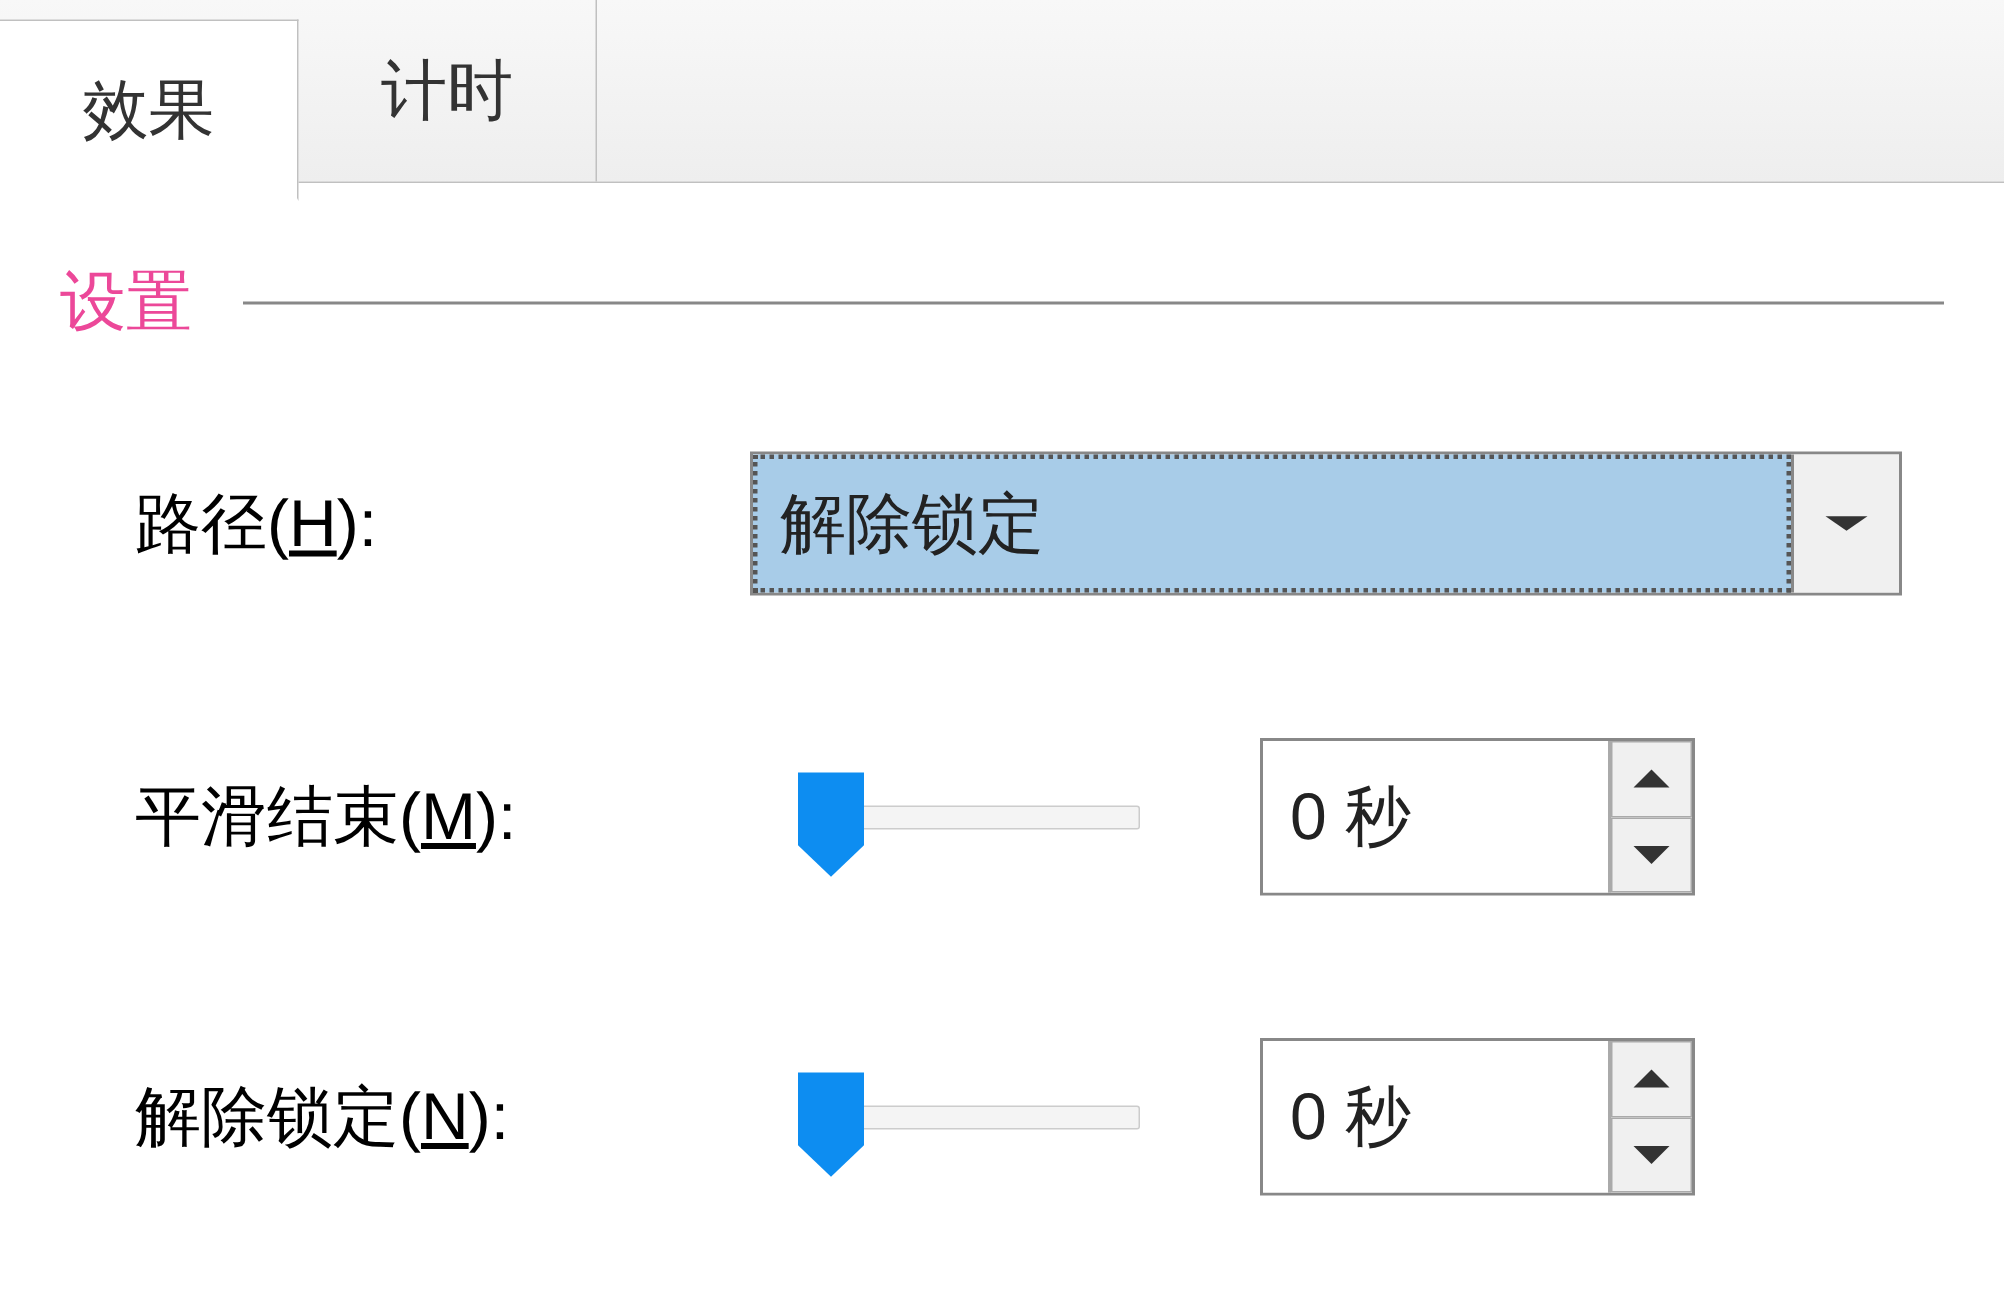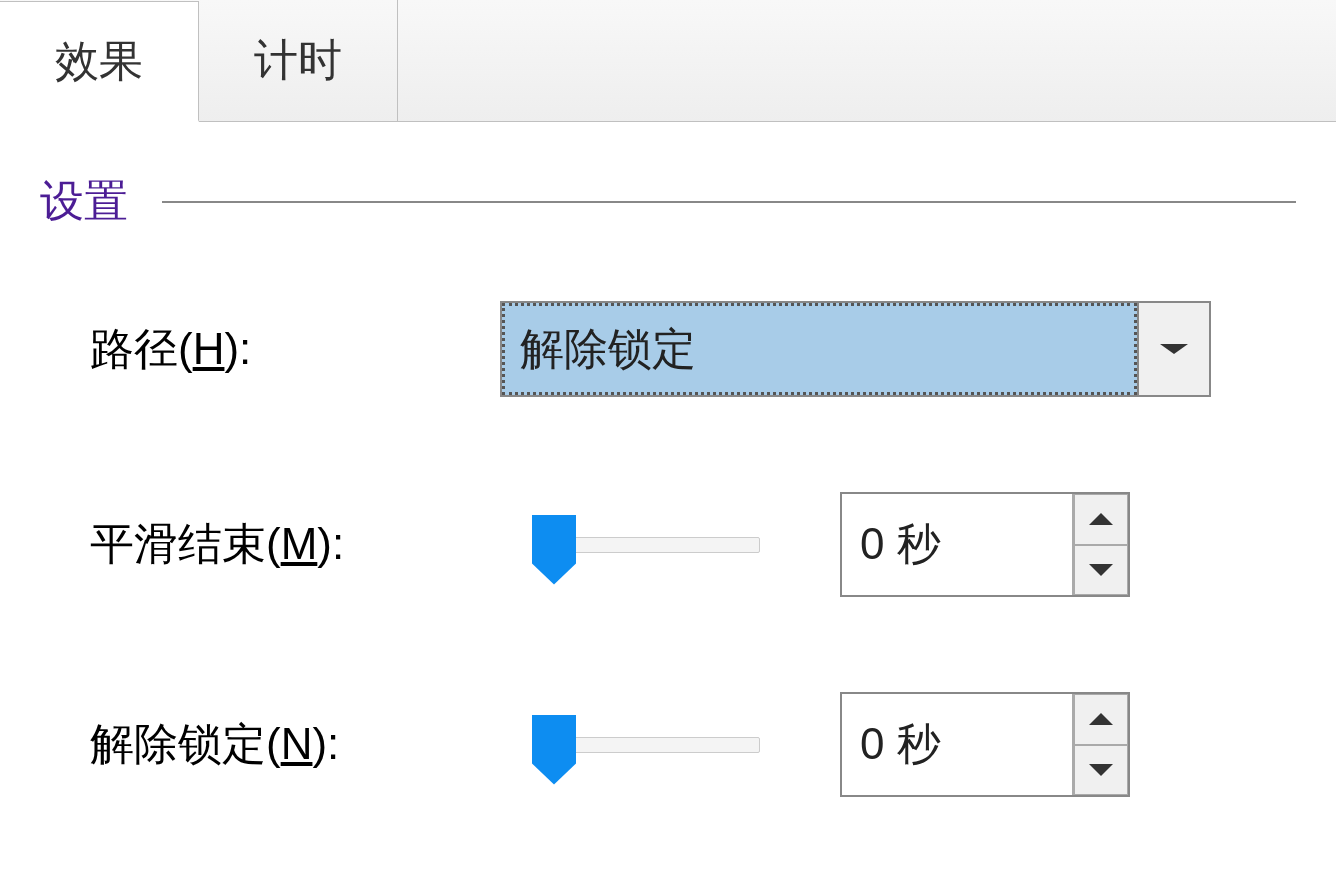--- a/index.html
+++ b/index.html
@@ -26,35 +26,35 @@
       color: #333;
       border-right: 1px solid #c0c0c0;
       display: flex;
       align-items: center;
       cursor: pointer;
     }
     .tab.active {
       background: #ffffff;
       border-bottom: 2px solid #ffffff;
       position: relative;
-      top: 1px;
+      top: 13px;
       border-top: 1px solid #c0c0c0;
     }
     .content {
       padding: 50px 40px;
       background: #ffffff;
     }
     .section-header {
       display: flex;
       align-items: center;
       margin-bottom: 70px;
     }
     .section-label {
       font-size: 44px;
-      color: #4c1d95;
+      color: #ec4899;
       margin-right: 34px;
     }
     .section-line {
       flex: 1;
       height: 2px;
       background: #888;
     }
     .field-row {
       display: flex;
       align-items: center;
@@ -66,21 +66,21 @@
       color: #000000;
       width: 410px;
     }
     .field-label .underline {
       text-decoration: underline;
     }
     .dropdown {
       display: flex;
       border: 2px solid #888;
       height: 96px;
-      width: 711px;
+      width: 768px;
     }
     .dropdown-value {
       flex: 1;
       background: #a8cce8;
       border: 3px dotted #555;
       font-size: 44px;
       padding: 10px 15px;
       display: flex;
       align-items: center;
       color: #222;

